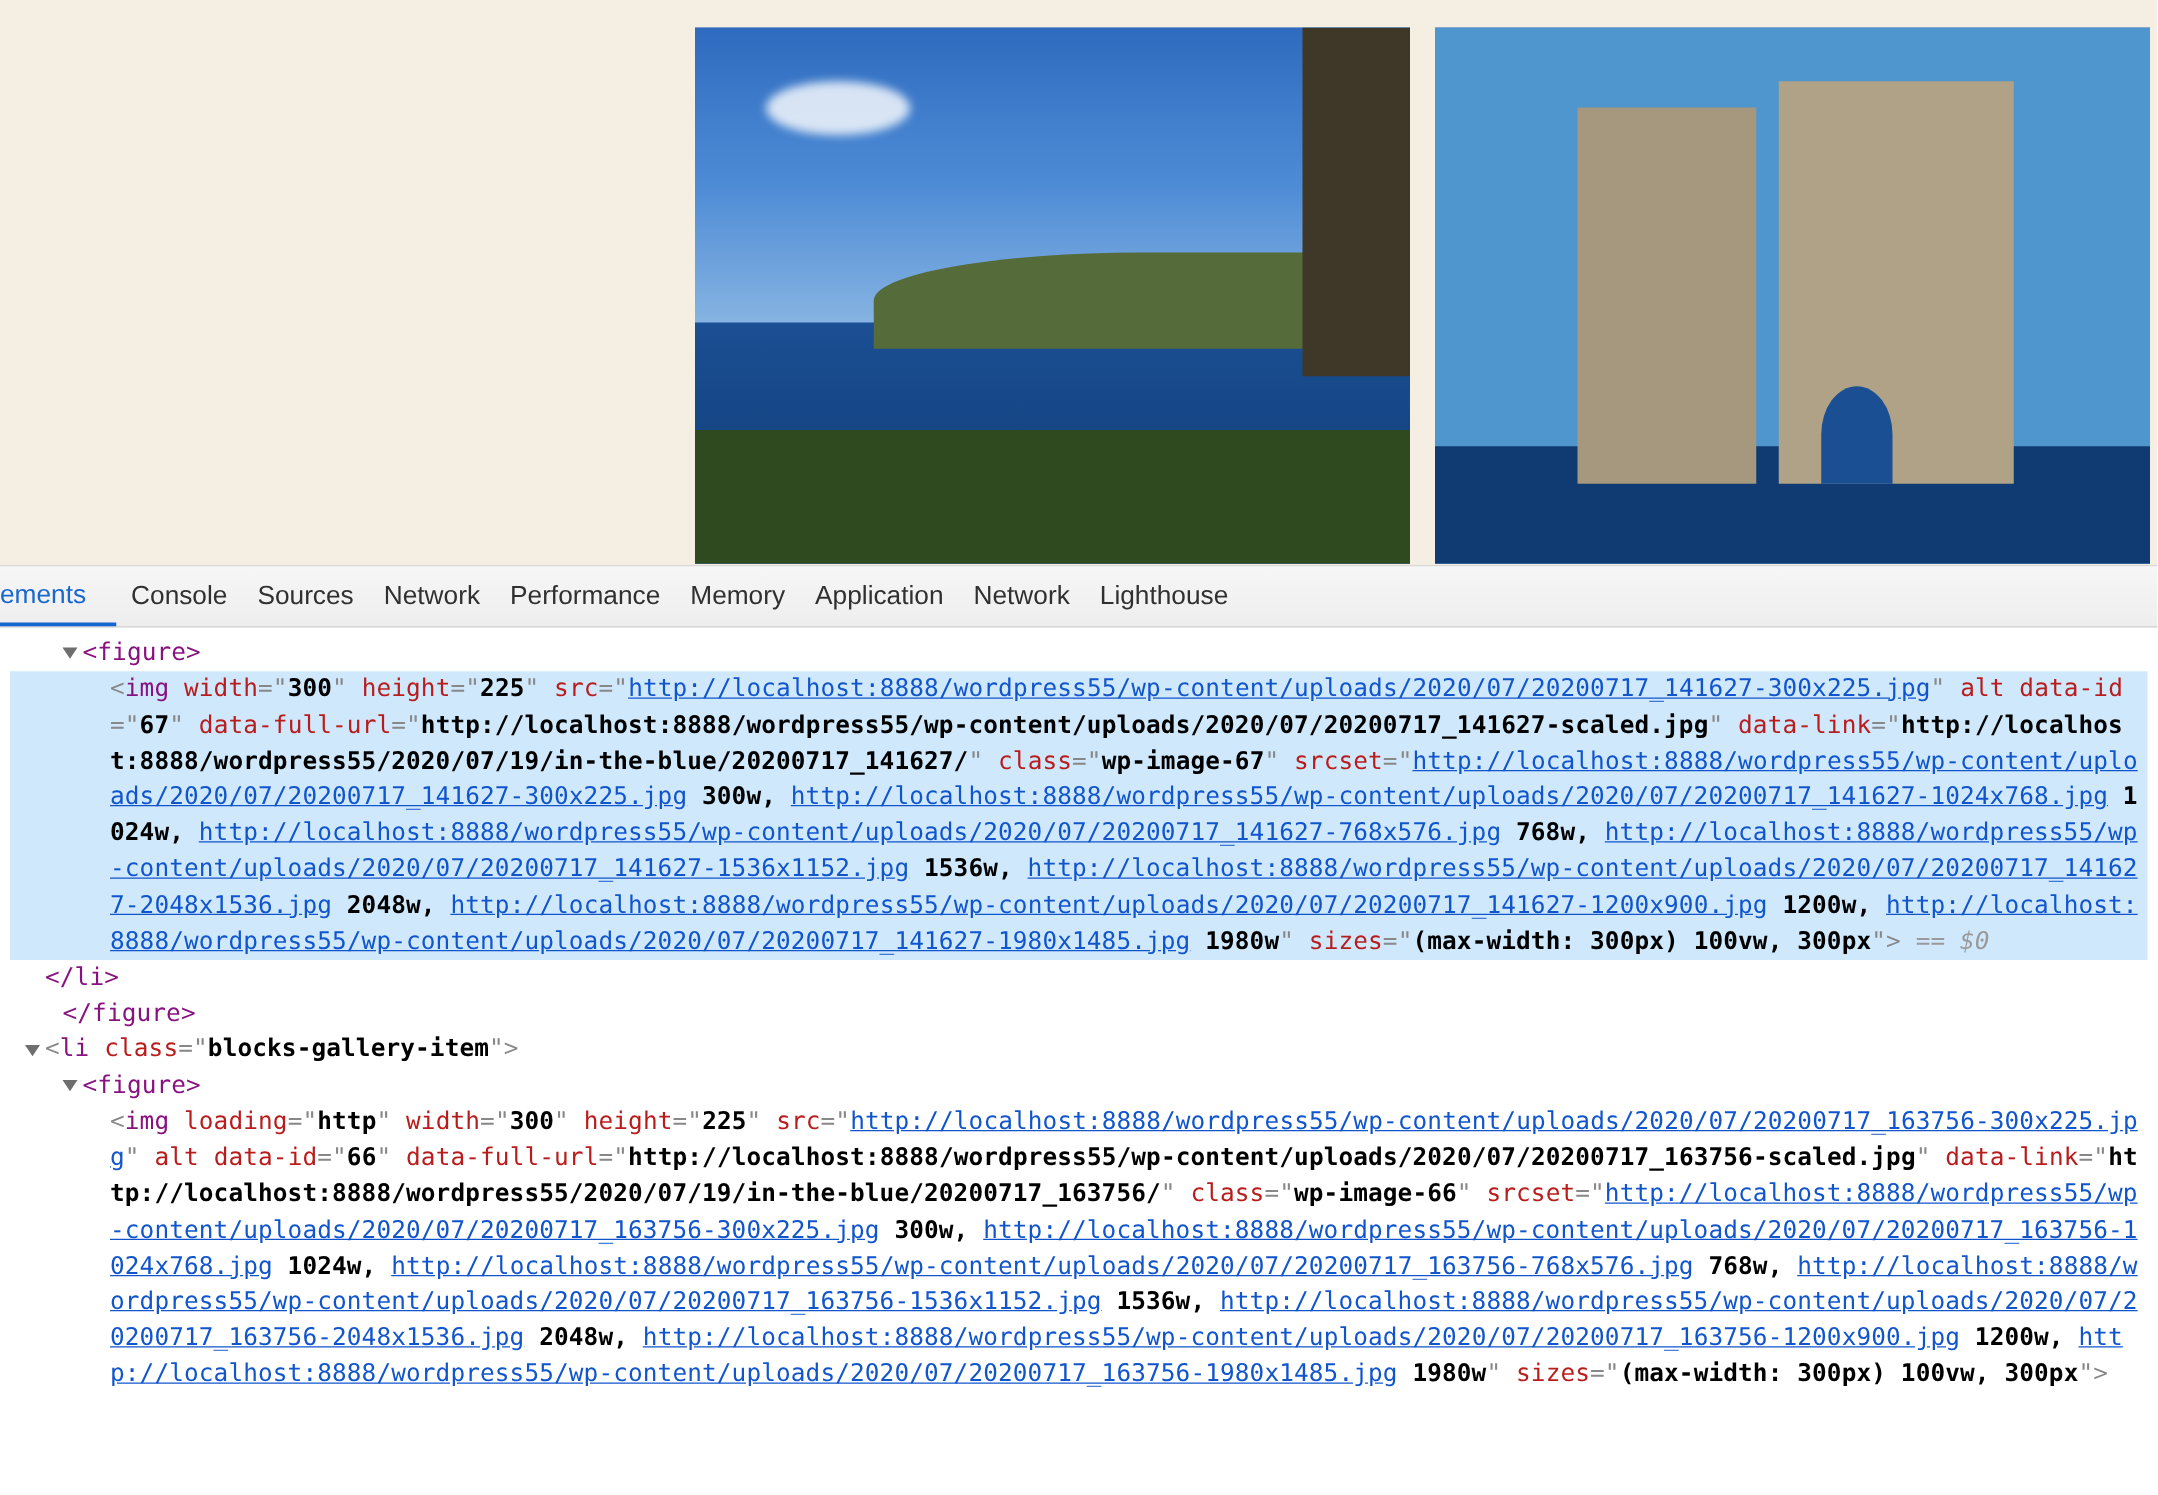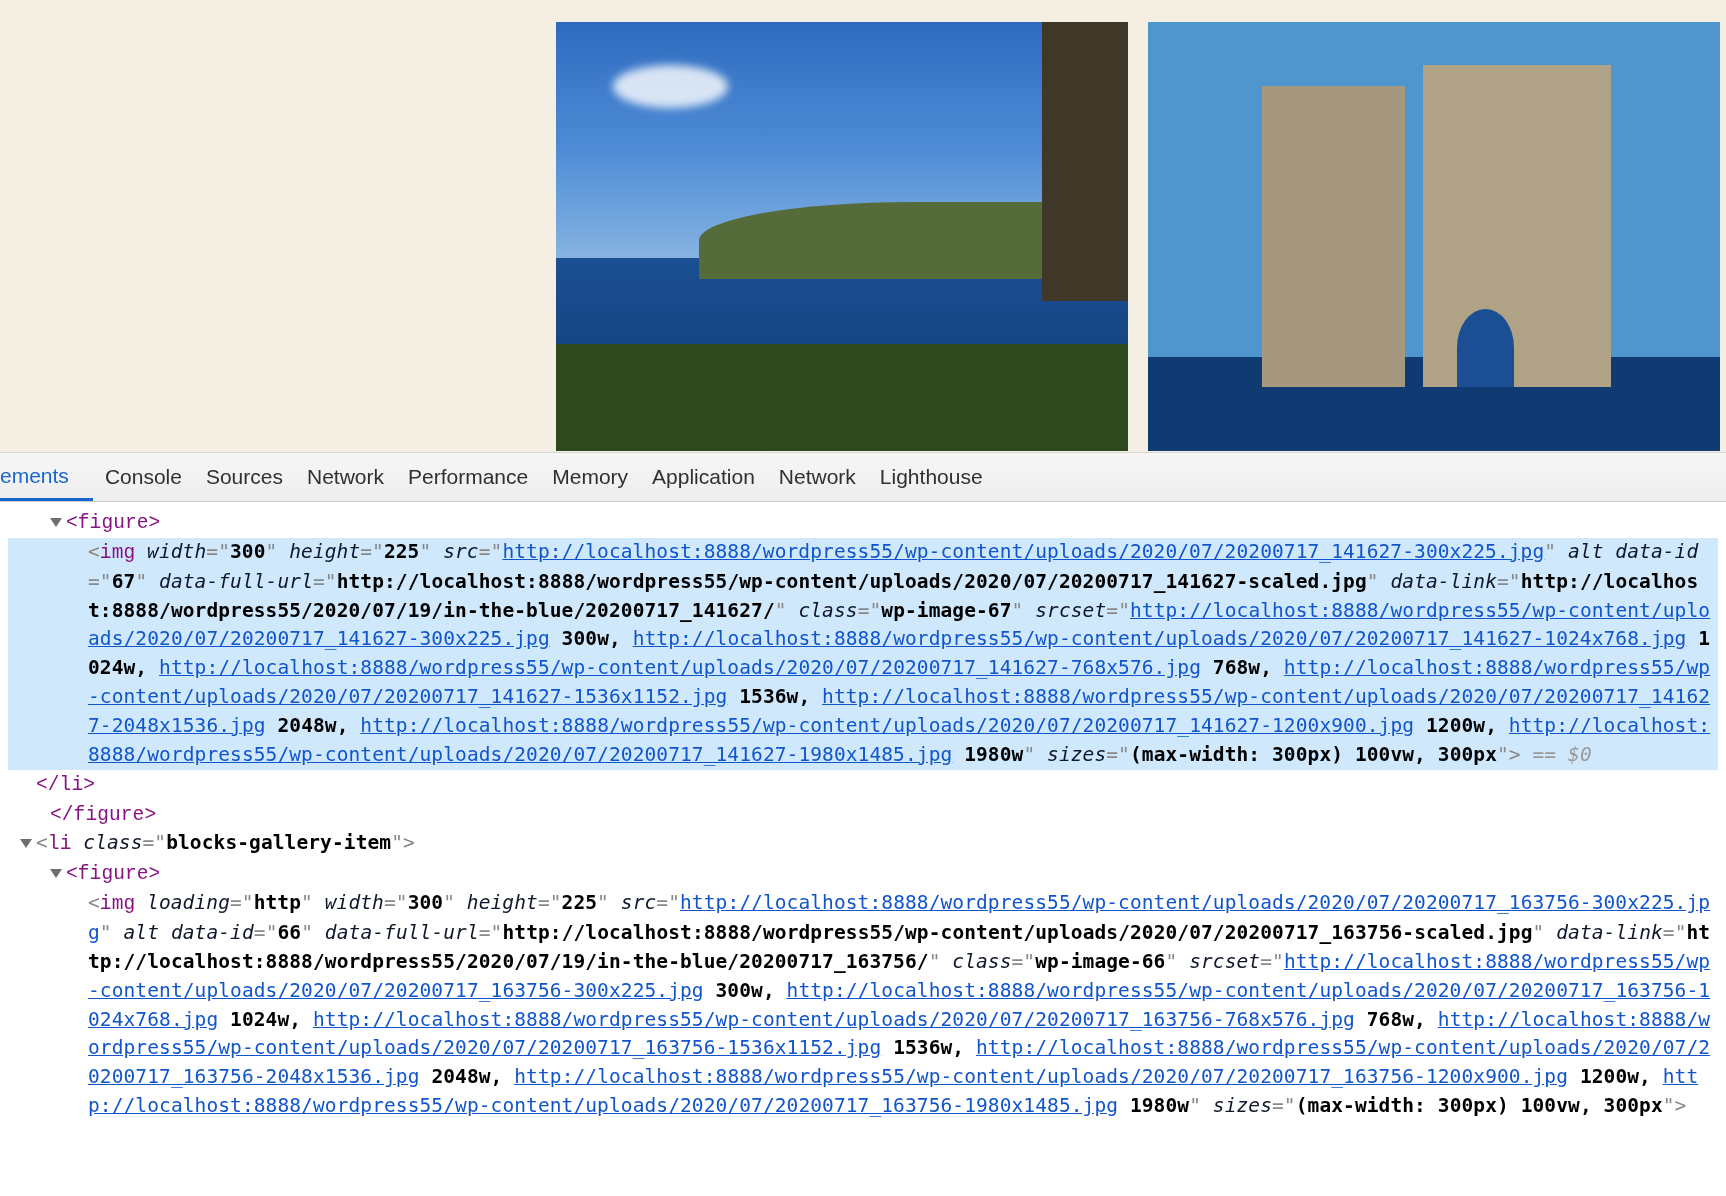--- a/index.html
+++ b/index.html
@@ -81,22 +81,22 @@
   .toggle {
     display:inline-block;
     width:0; height:0;
     border-left:6px solid transparent;
     border-right:6px solid transparent;
     border-top:9px solid #6e6e6e;
     margin-right:4px;
     vertical-align: middle;
   }
 
-  .p-tag   { color:#881280;font-family:Liberation Mono, monospace; }
-  .p-attr  { color:#0f172a;font-style:italic; }
+  .p-tag   { color:#881280; }
+  .p-attr  { color:#b91c1c; }
   .p-punc  { color:#888; }
   .p-val   { color:#000000;font-weight:bold; }
   .p-link  { color:#1155cc; text-decoration: underline; cursor:pointer; }
   .p-grey  { color:#9a9a9a; font-style: italic; }
 
   .imgblock {
     display:block;
     padding-left:80px;
     overflow-wrap: break-word;
     word-break: break-all;

